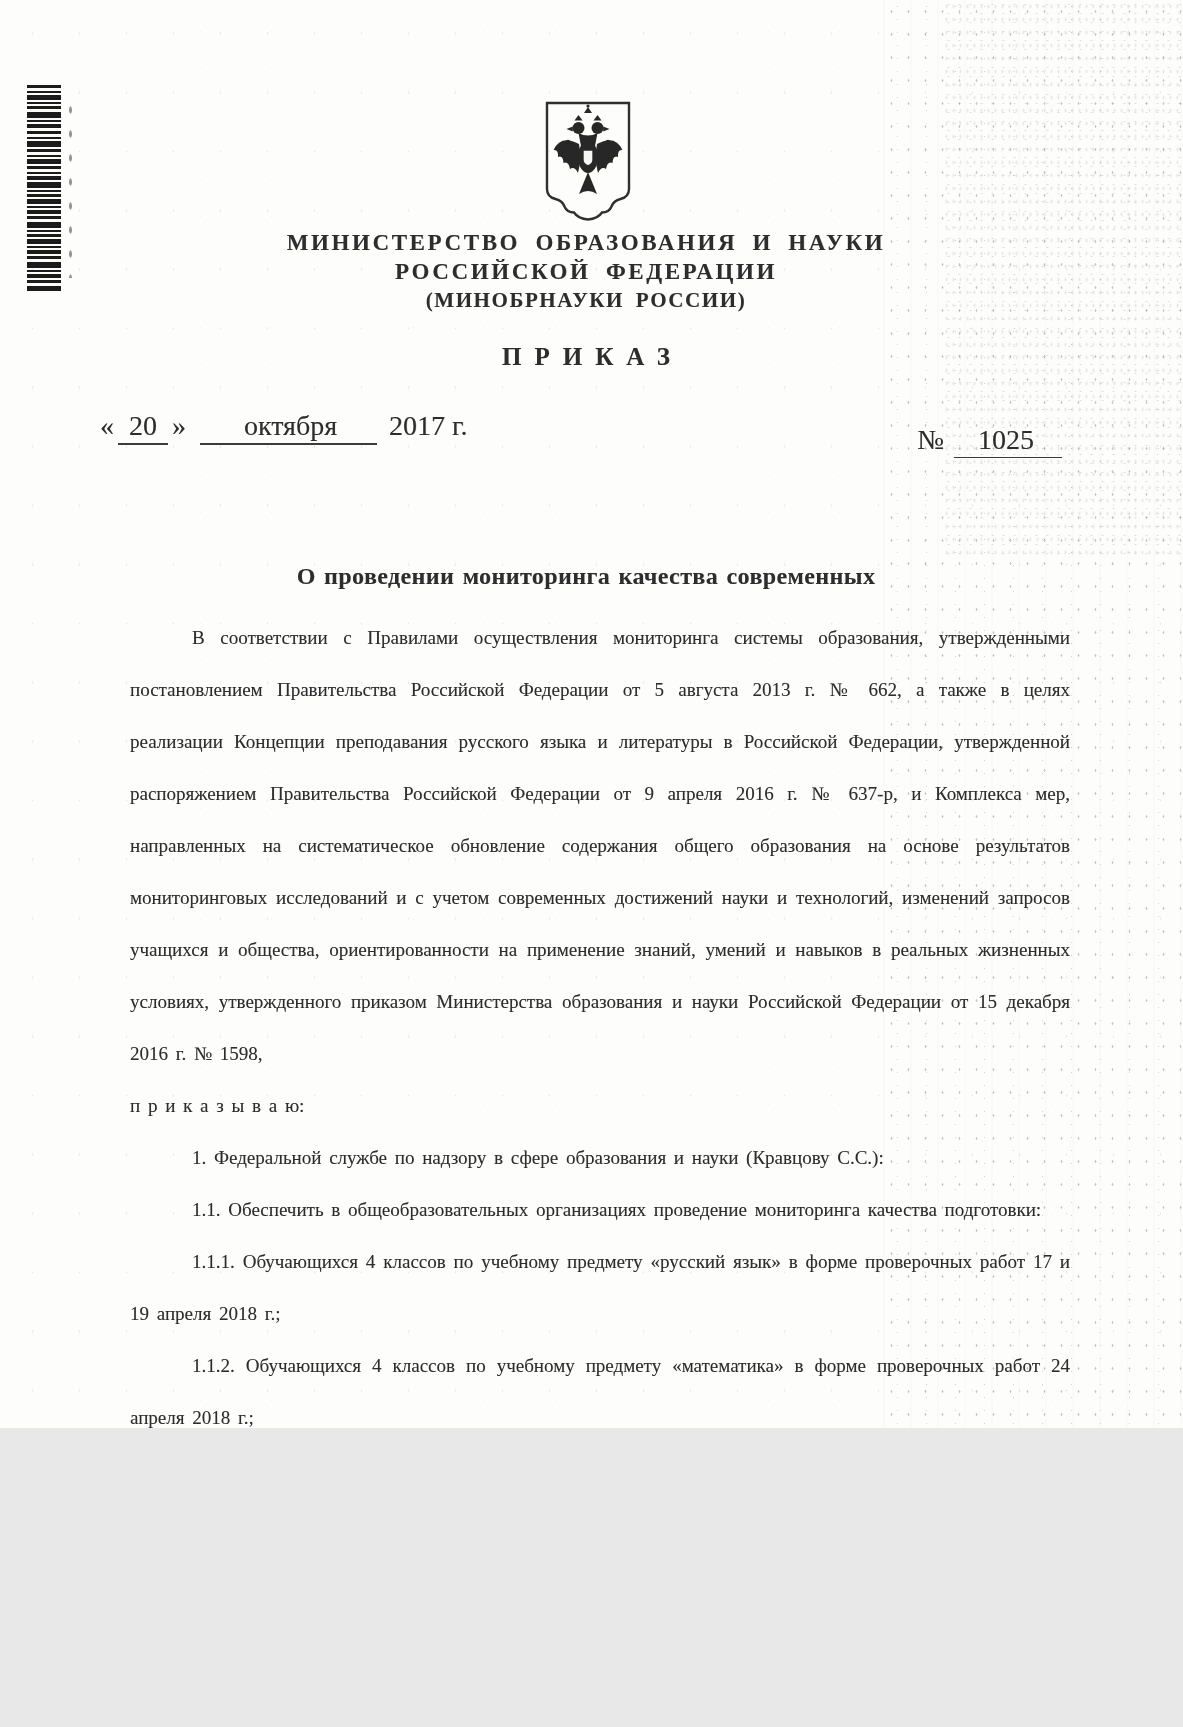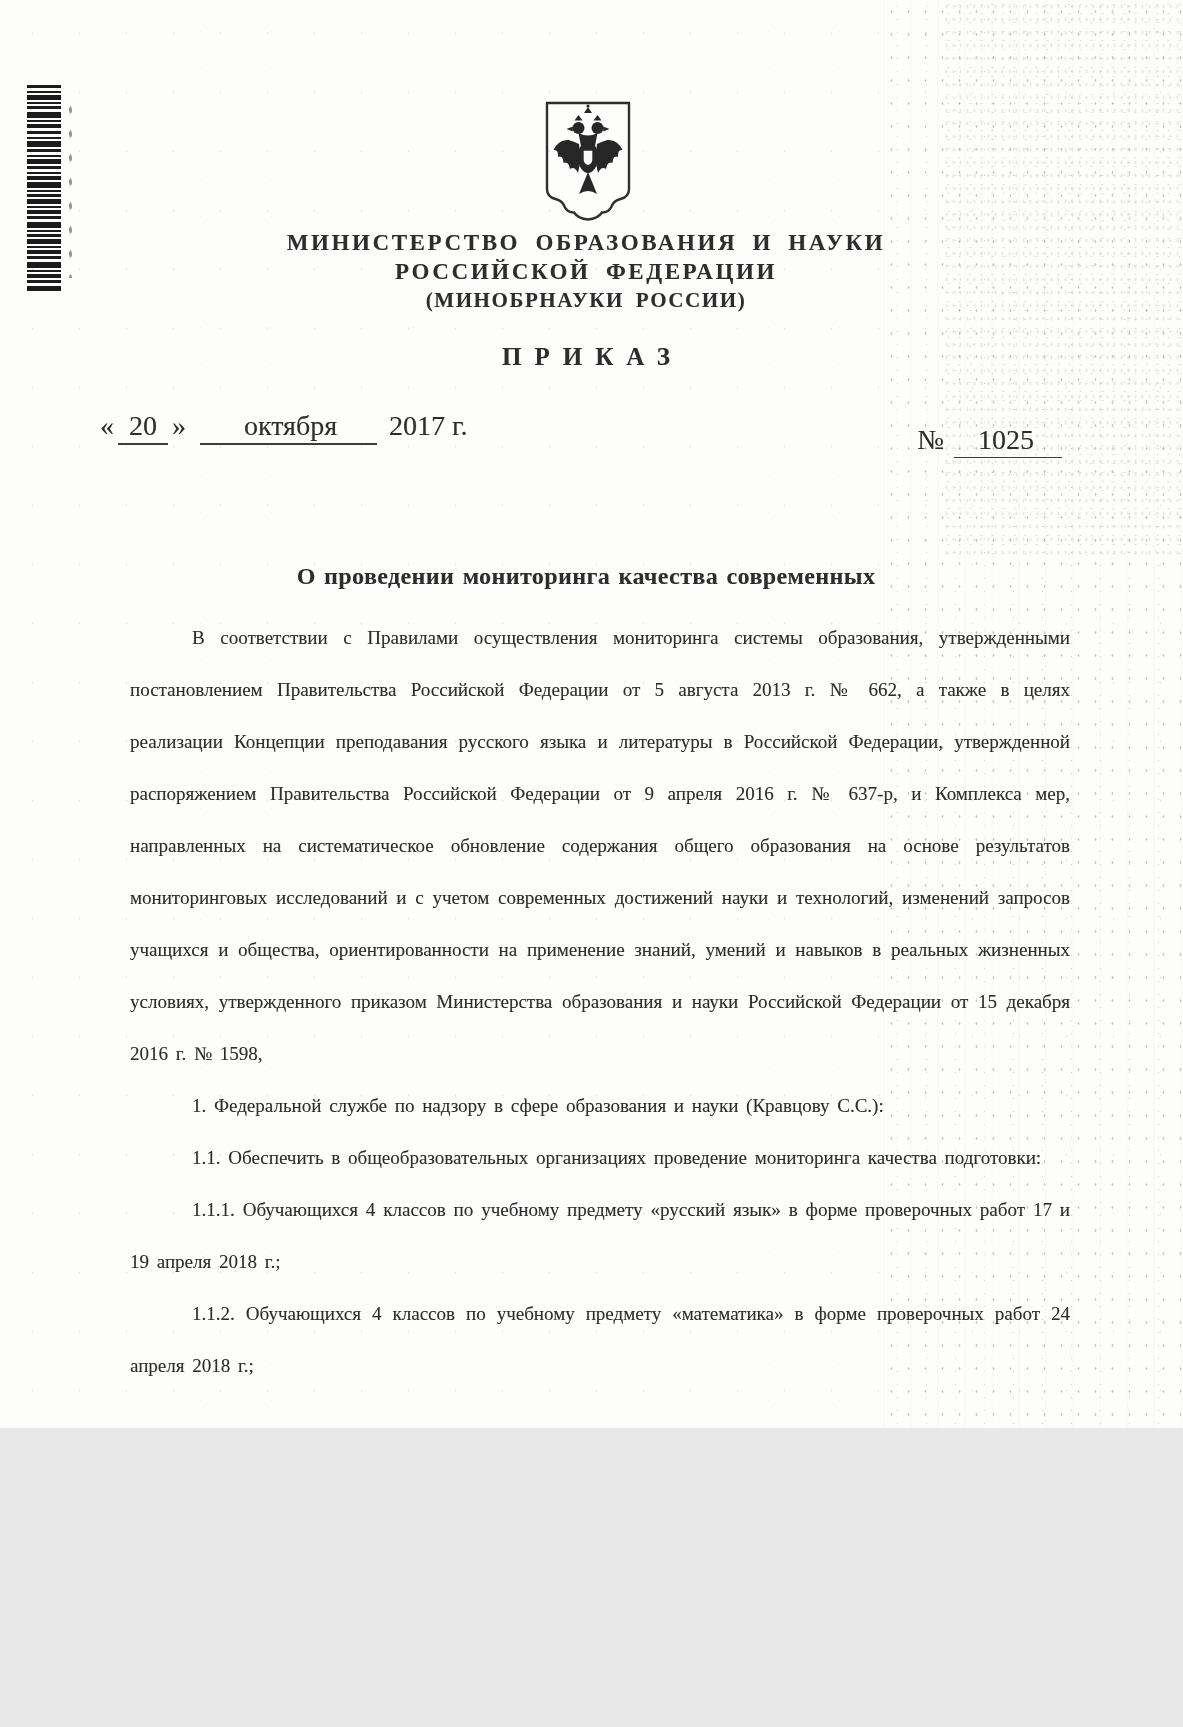--- a/index.html
+++ b/index.html
@@ -157,20 +157,21 @@
     <div class="num-right">
       <span>№</span><span class="u num">1025</span>
     </div>
   </div>
 
 
   <div class="center-band doc-title">О проведении мониторинга качества современных</div>
 
   <div class="body-text">
     <p>В соответствии с Правилами осуществления мониторинга системы образования, утвержденными постановлением Правительства Российской Федерации от 5 августа 2013 г. № 662, а также в целях реализации Концепции преподавания русского языка и литературы в Российской Федерации, утвержденной распоряжением Правительства Российской Федерации от 9 апреля 2016 г. № 637-р, и Комплекса мер, направленных на систематическое обновление содержания общего образования на основе результатов мониторинговых исследований и с учетом современных достижений науки и технологий, изменений запросов учащихся и общества, ориентированности на применение знаний, умений и навыков в реальных жизненных условиях, утвержденного приказом Министерства образования и науки Российской Федерации от 15 декабря 2016 г. № 1598,</p>
+    <p class="no-indent">п р и к а з ы в а ю:</p>
     <p>1. Федеральной службе по надзору в сфере образования и науки (Кравцову С.С.):</p>
     <p>1.1. Обеспечить в общеобразовательных организациях проведение мониторинга качества подготовки:</p>
     <p>1.1.1. Обучающихся 4 классов по учебному предмету «русский язык» в форме проверочных работ 17 и 19 апреля 2018 г.;</p>
     <p>1.1.2. Обучающихся 4 классов по учебному предмету «математика» в форме проверочных работ 24 апреля 2018 г.;</p>
   </div>
 
   <div class="footer">О проведении мониторинга - 08</div>
 
 </div>
 

